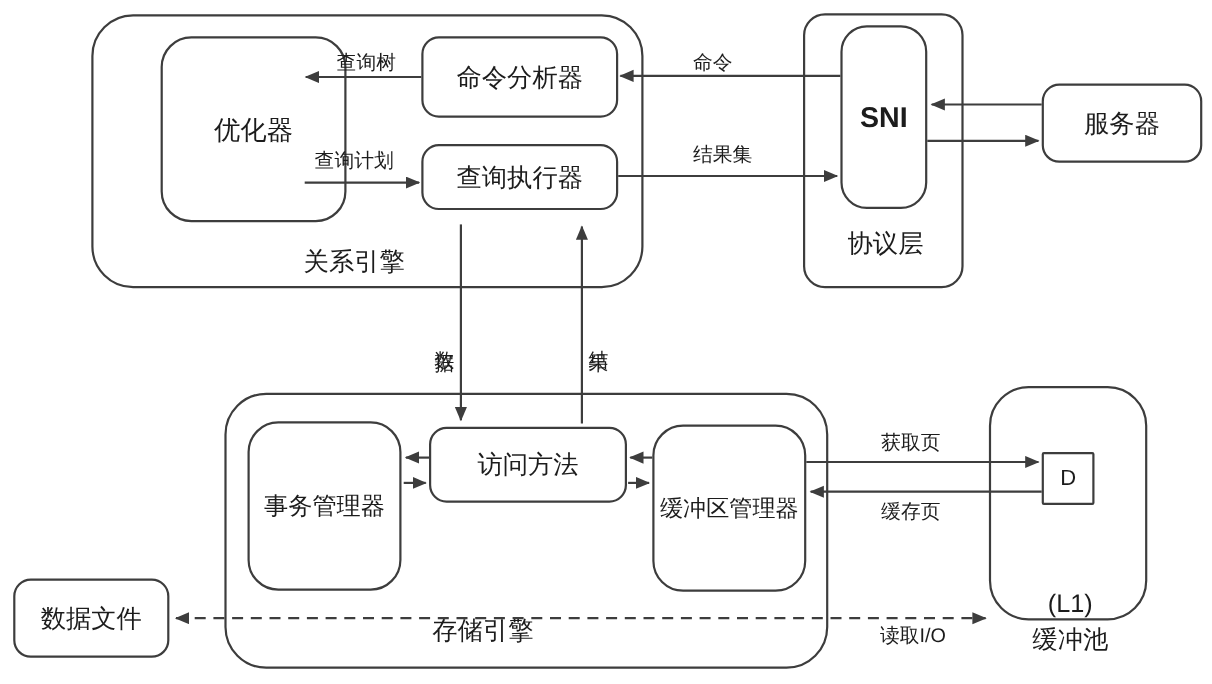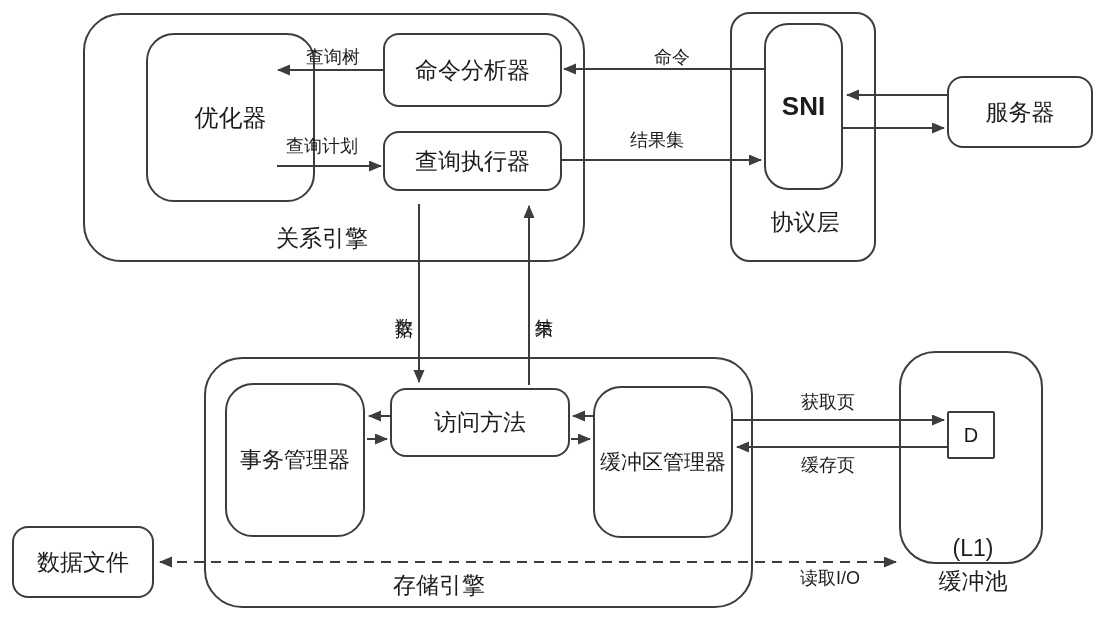--- a/index.html
+++ b/index.html
@@ -39,21 +39,21 @@
 
   <div class="cbox" style="left:83px;top:13px;width:502px;height:249px;border-radius:38px;">
     <span class="container-label" style="left:237px;top:223px;">关系引擎</span>
   </div>
 
   <div class="cbox" style="left:730px;top:12px;width:146px;height:250px;border-radius:20px;">
     <span class="container-label" style="left:73px;top:208px;">协议层</span>
   </div>
 
   <div class="cbox" style="left:204px;top:357px;width:549px;height:251px;border-radius:38px;">
-    <span class="container-label" style="left:233px;top:226px;text-align:center;">存储引擎</span>
+    <span class="container-label" style="left:233px;top:214px;text-align:center;">存储引擎</span>
   </div>
 
   <div class="cbox" style="left:899px;top:351px;width:144px;height:213px;border-radius:36px;">
     <div class="pool-label" style="left:72px;top:212px;">
       <span>(L1)</span>
       <span>缓冲池</span>
     </div>
   </div>
 
   <div class="box" style="left:106px;top:33px;width:169px;height:169px;border-radius:28px;margin-left:40px;">
@@ -116,21 +116,21 @@
       <line x1="593" y1="416" x2="573" y2="416" marker-end="url(#ah)"></line>
       <line x1="571" y1="439" x2="590" y2="439" marker-end="url(#ah)"></line>
       <line x1="733" y1="420" x2="944" y2="420" marker-end="url(#ah)"></line>
       <line x1="947" y1="447" x2="737" y2="447" marker-end="url(#ah)"></line>
       <line x1="160" y1="562" x2="896" y2="562" stroke-dasharray="10 7" marker-start="url(#ah)" marker-end="url(#ah)"></line>
     </g>
   </svg>
 
   <span class="edge-label" style="left:333px;top:57px;">查询树</span>
   <span class="edge-label" style="left:322px;top:146px;">查询计划</span>
-  <span class="edge-label" style="left:672px;top:57px;">命令</span>
+  <span class="edge-label" style="left:648px;top:57px;">命令</span>
   <span class="edge-label" style="left:657px;top:140px;">结果集</span>
   <span class="edge-label vertical" style="left:404px;top:307px;">数据</span>
   <span class="edge-label vertical" style="left:544px;top:307px;">结果</span>
   <span class="edge-label" style="left:828px;top:402px;">获取页</span>
   <span class="edge-label" style="left:828px;top:465px;">缓存页</span>
   <span class="edge-label" style="left:830px;top:578px;">读取I/O</span>
 
 </div>
 
 </body></html>

